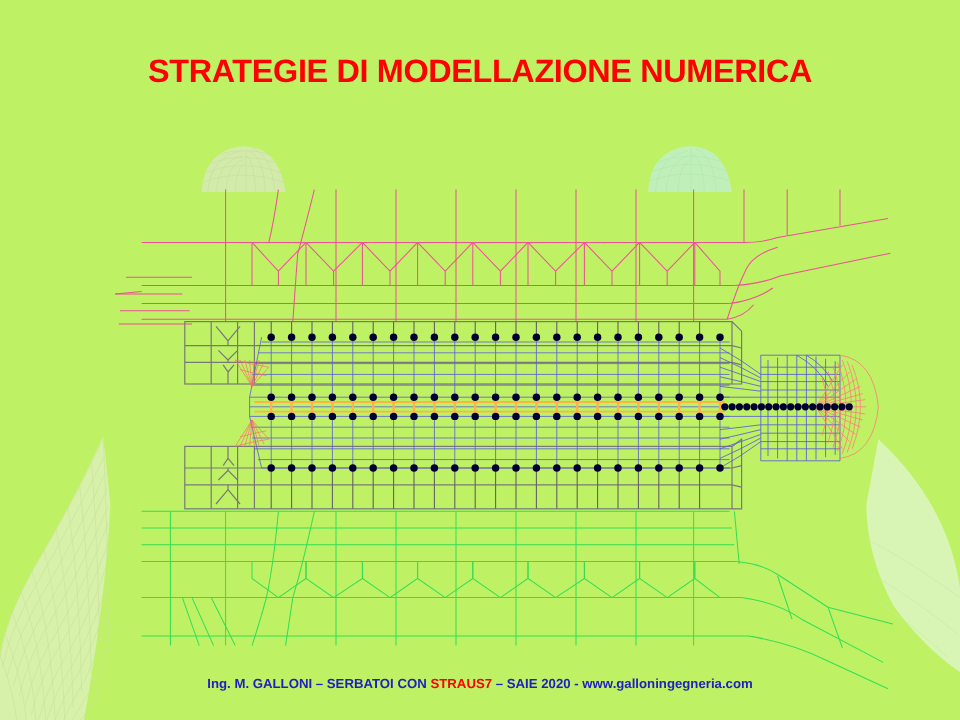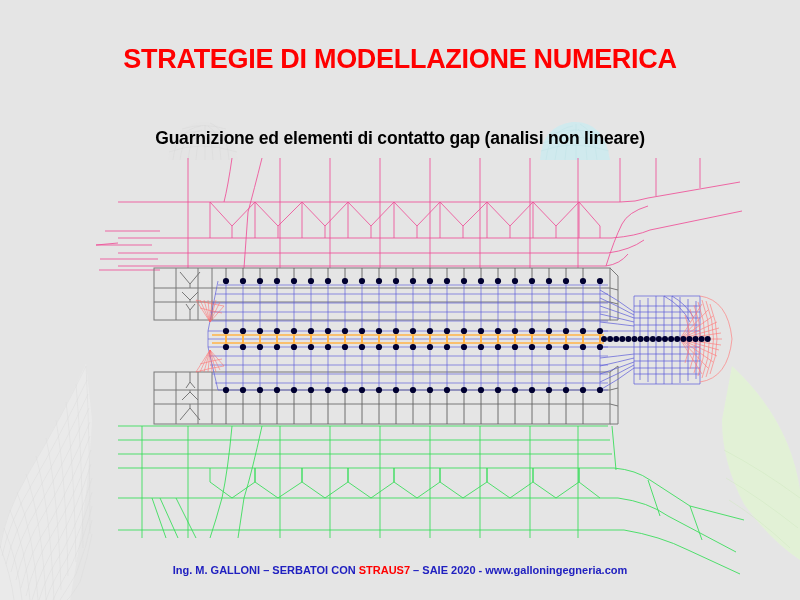--- a/index.html
+++ b/index.html
@@ -4,21 +4,21 @@
 <style>
   html, body {
     margin: 0;
     padding: 0;
     background: #ffffff;
   }
   #slide {
     position: relative;
     width: 800px;
     height: 600px;
-    background: #e5e5e5;
+    background: #bef264;
     overflow: hidden;
     font-family: "Liberation Sans", sans-serif;
   }
   .title-main {
     position: absolute;
     top: 44px;
     left: 0;
     width: 800px;
     text-align: center;
     font-size: 27px;
@@ -661,19 +661,18 @@
         <circle cx="683.3" cy="339" r="3" fill="#000030"></circle>
         <circle cx="689.4" cy="339" r="3" fill="#000030"></circle>
         <circle cx="695.5" cy="339" r="3" fill="#000030"></circle>
         <circle cx="701.6" cy="339" r="3" fill="#000030"></circle>
         <circle cx="707.7" cy="339" r="3" fill="#000030"></circle>
       </g>
 
   </svg>
 
   <div class="title-main">STRATEGIE DI MODELLAZIONE NUMERICA</div>
-  <div class="title-third">Guarnizione ed elementi di contatto gap (analisi non lineare)</div>
 
   <div class="footer">
     <span>Ing. M. GALLONI – SERBATOI  CON  </span><span class="hl">STRAUS7</span><span> – SAIE 2020 - www.galloningegneria.com</span>
   </div>
 
 </div>
 
 </body></html>

